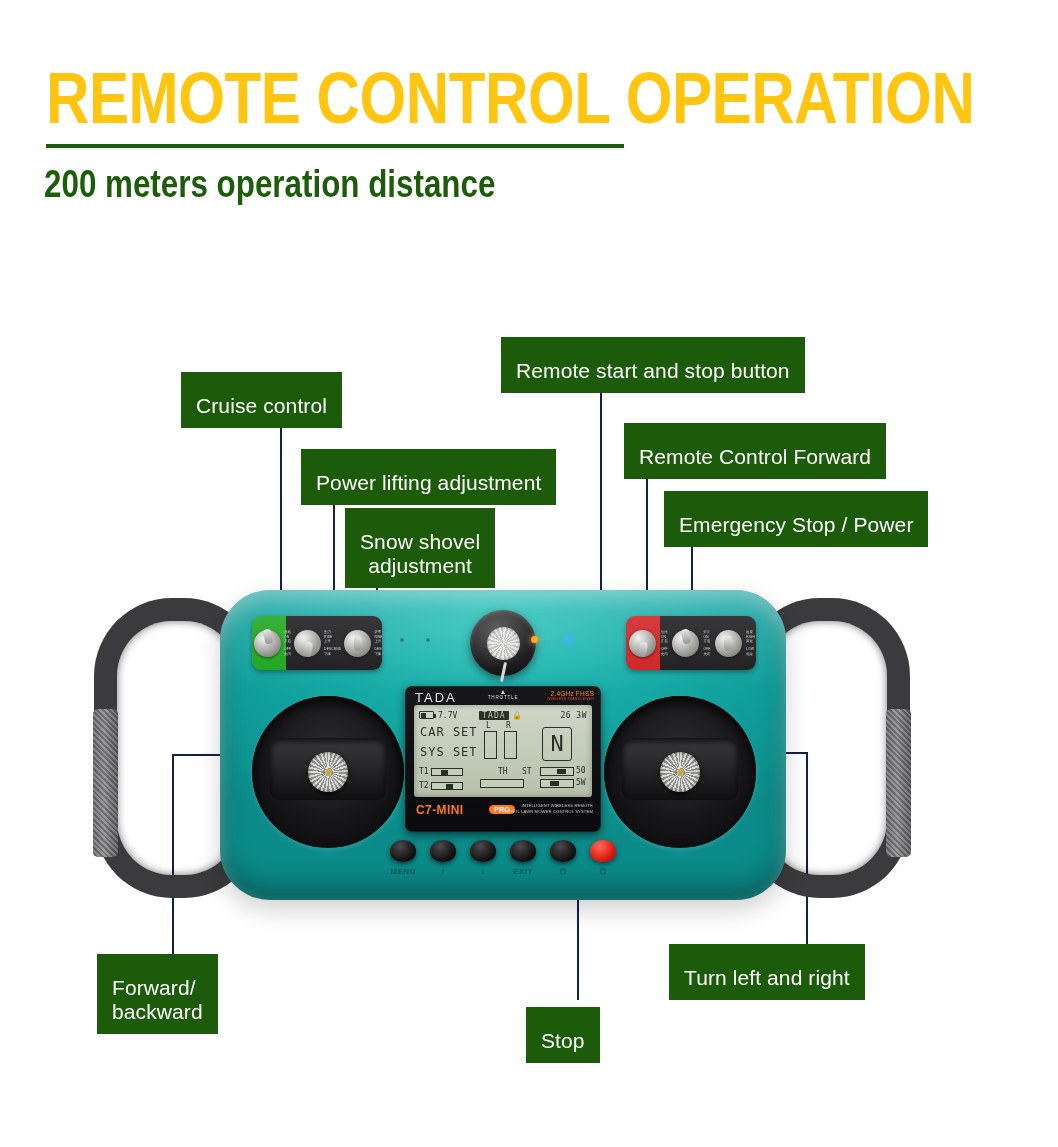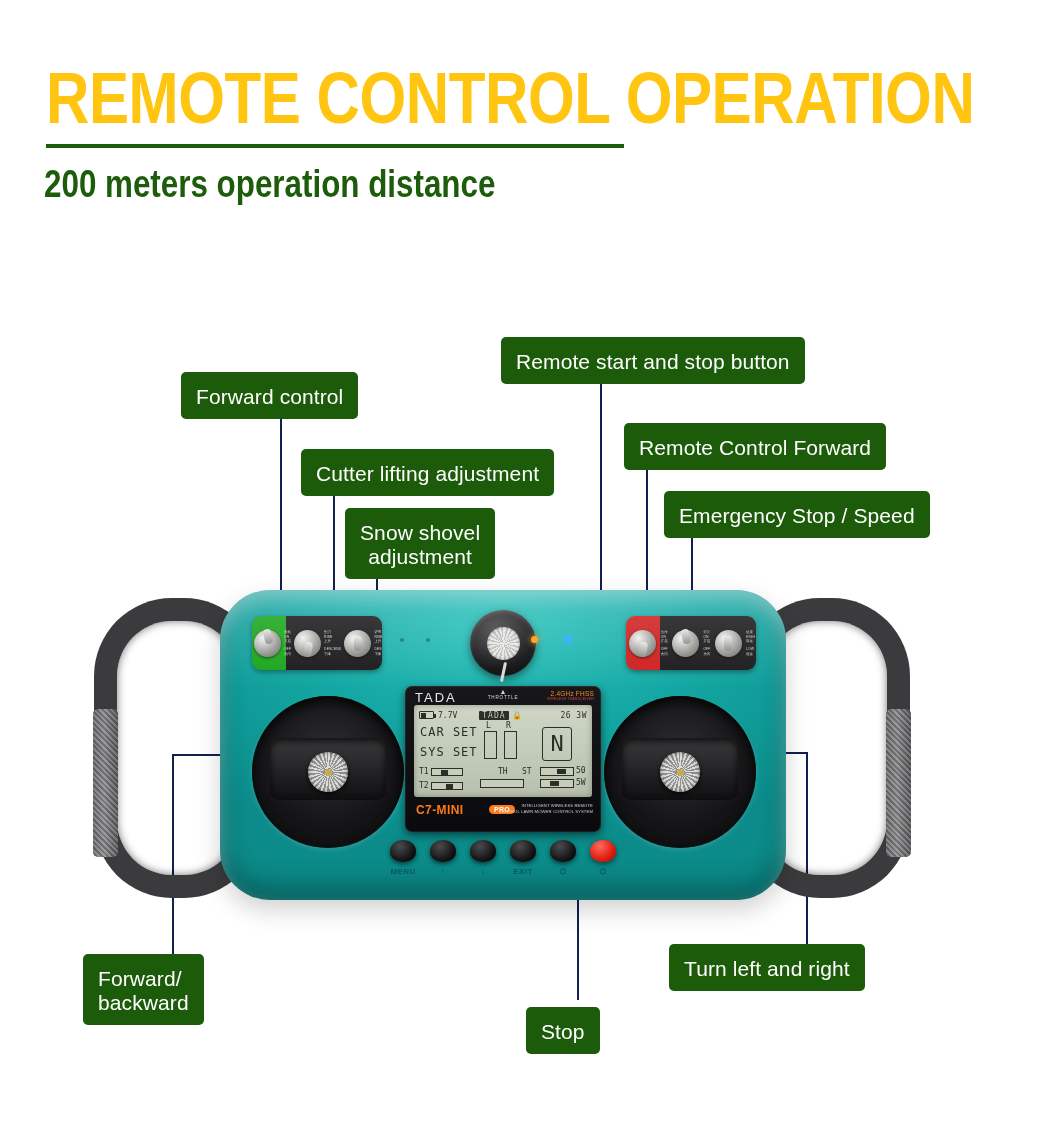--- a/index.html
+++ b/index.html
@@ -40,25 +40,25 @@
     transform: scaleY(1.2) scaleX(0.98);
     transform-origin: left top;
     white-space: nowrap;
   }
 
   
   .callout {
     position: absolute;
     background: #1b5b09;
     color: #ffffff;
-    border-radius: 5px;
+    border-radius: 0;
     font-size: 21px;
     font-weight: 400;
     line-height: 1.14;
-    padding: 13px 15px 10px 15px;
+    padding: 22px 15px 10px 15px;
     white-space: pre-line;
     letter-spacing: 0.1px;
     z-index: 30;
   }
 
   
   .leader {
     position: absolute;
     background: #13204f;
     z-index: 5;
@@ -368,28 +368,28 @@
 <div class="leader v" style="left:691px; top:532px; height:92px;"></div>
 
 <div class="leader h" style="left:172px; top:754px; width:110px;"></div>
 <div class="leader v" style="left:172px; top:754px; height:202px;"></div>
 
 <div class="leader v" style="left:577px; top:840px; height:160px;"></div>
 
 <div class="leader h" style="left:722px; top:752px; width:86px;"></div>
 <div class="leader v" style="left:806px; top:752px; height:192px;"></div>
 
-<div class="callout" style="left:181px; top:372px;">Forward control</div>
-<div class="callout" style="left:301px; top:449px;">Cutter lifting adjustment</div>
+<div class="callout" style="left:181px; top:372px;">Cruise control</div>
+<div class="callout" style="left:301px; top:449px;">Power lifting adjustment</div>
 <div class="callout" style="left:345px; top:508px; text-align:center;">Snow shovel
 adjustment</div>
 <div class="callout" style="left:501px; top:337px;">Remote start and stop button</div>
 <div class="callout" style="left:624px; top:423px;">Remote Control Forward</div>
-<div class="callout" style="left:664px; top:491px;">Emergency Stop / Speed</div>
-<div class="callout" style="left:83px; top:954px;">Forward/
+<div class="callout" style="left:664px; top:491px;">Emergency Stop / Power</div>
+<div class="callout" style="left:97px; top:954px;">Forward/
 backward</div>
 <div class="callout" style="left:526px; top:1007px;">Stop</div>
 <div class="callout" style="left:669px; top:944px;">Turn left and right</div>
 
 <div id="device-wrap">
 
   <div class="handle left">
     <div class="grip"></div>
   </div>
   <div class="handle right">

